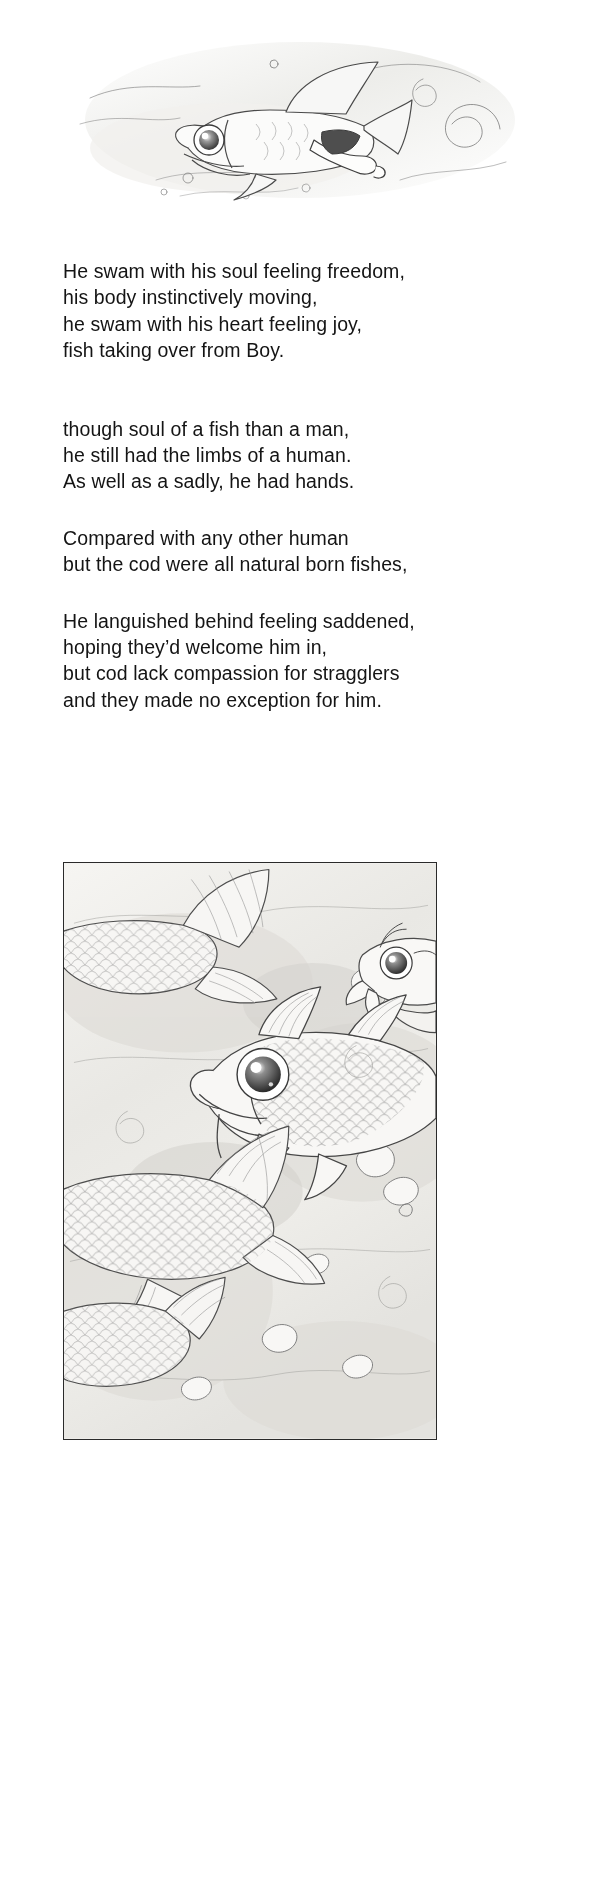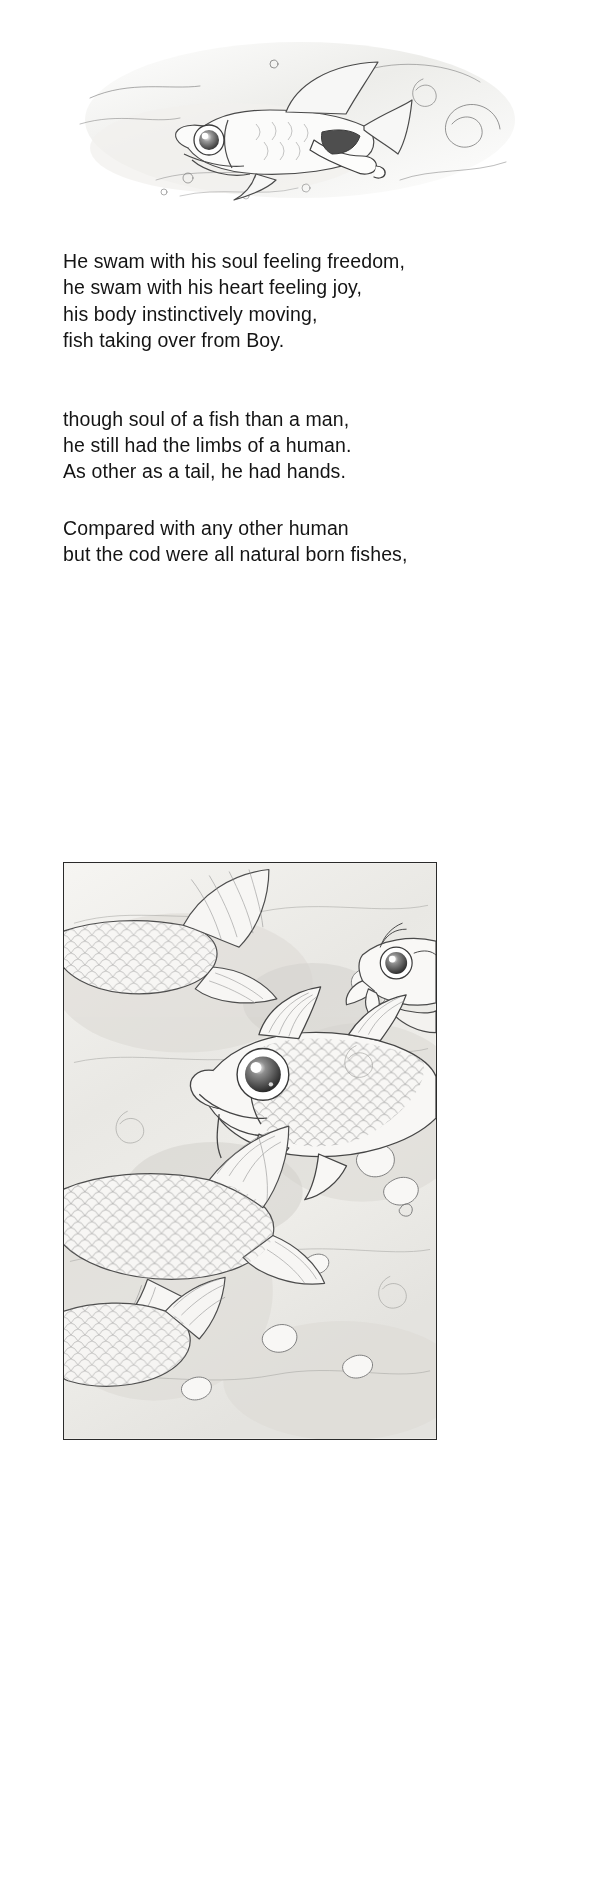--- a/index.html
+++ b/index.html
@@ -27,21 +27,21 @@
   .top-illustration svg {
     display: block;
     width: 100%;
     height: 100%;
   }
 
   
   .poem {
     position: absolute;
     left: 63px;
-    top: 248px;
+    top: 258px;
     width: 470px;
   }
   .stanza {
     margin: 0 0 30px 0;
   }
   .stanza:nth-child(1) { margin-bottom: 52px; }
   .stanza .line {
     font-size: 19.5px;
     line-height: 26.4px;
     letter-spacing: 0.1px;
@@ -151,36 +151,42 @@
       <path d="M220 114 q8 9 0 18"></path>
       <path d="M236 114 q8 9 0 18"></path>
     </g>
   </svg>
 </div>
 
 <div class="poem">
 
   <div class="stanza">
     <div class="line">He swam with his soul feeling freedom,</div>
+    <div class="line">his body instinctively moving,</div>
     <div class="line">he swam with his heart feeling joy,</div>
-    <div class="line">his body instinctively moving,</div>
     <div class="line">fish taking over from Boy.</div>
   </div>
 
   <div class="stanza">
     <div class="line">though soul of a fish than a man,</div>
     <div class="line">he still had the limbs of a human.</div>
-    <div class="line">As other as a tail, he had hands.</div>
+    <div class="line">As well as a sadly, he had hands.</div>
   </div>
 
   <div class="stanza">
     <div class="line">Compared with any other human</div>
     <div class="line">but the cod were all natural born fishes,</div>
   </div>
 
+  <div class="stanza">
+    <div class="line">He languished behind feeling saddened,</div>
+    <div class="line">hoping they’d welcome him in,</div>
+    <div class="line">but cod lack compassion for stragglers</div>
+    <div class="line">and they made no exception for him.</div>
+  </div>
 
 </div>
 
 <div class="bottom-illustration">
   <svg viewBox="0 0 374 578" xmlns="http://www.w3.org/2000/svg">
     <defs>
       <linearGradient id="paperWash" x1="0" y1="0" x2="0.4" y2="1">
         <stop offset="0%" stop-color="#f6f5f2"></stop>
         <stop offset="40%" stop-color="#e9e8e4"></stop>
         <stop offset="70%" stop-color="#efeeea"></stop>

